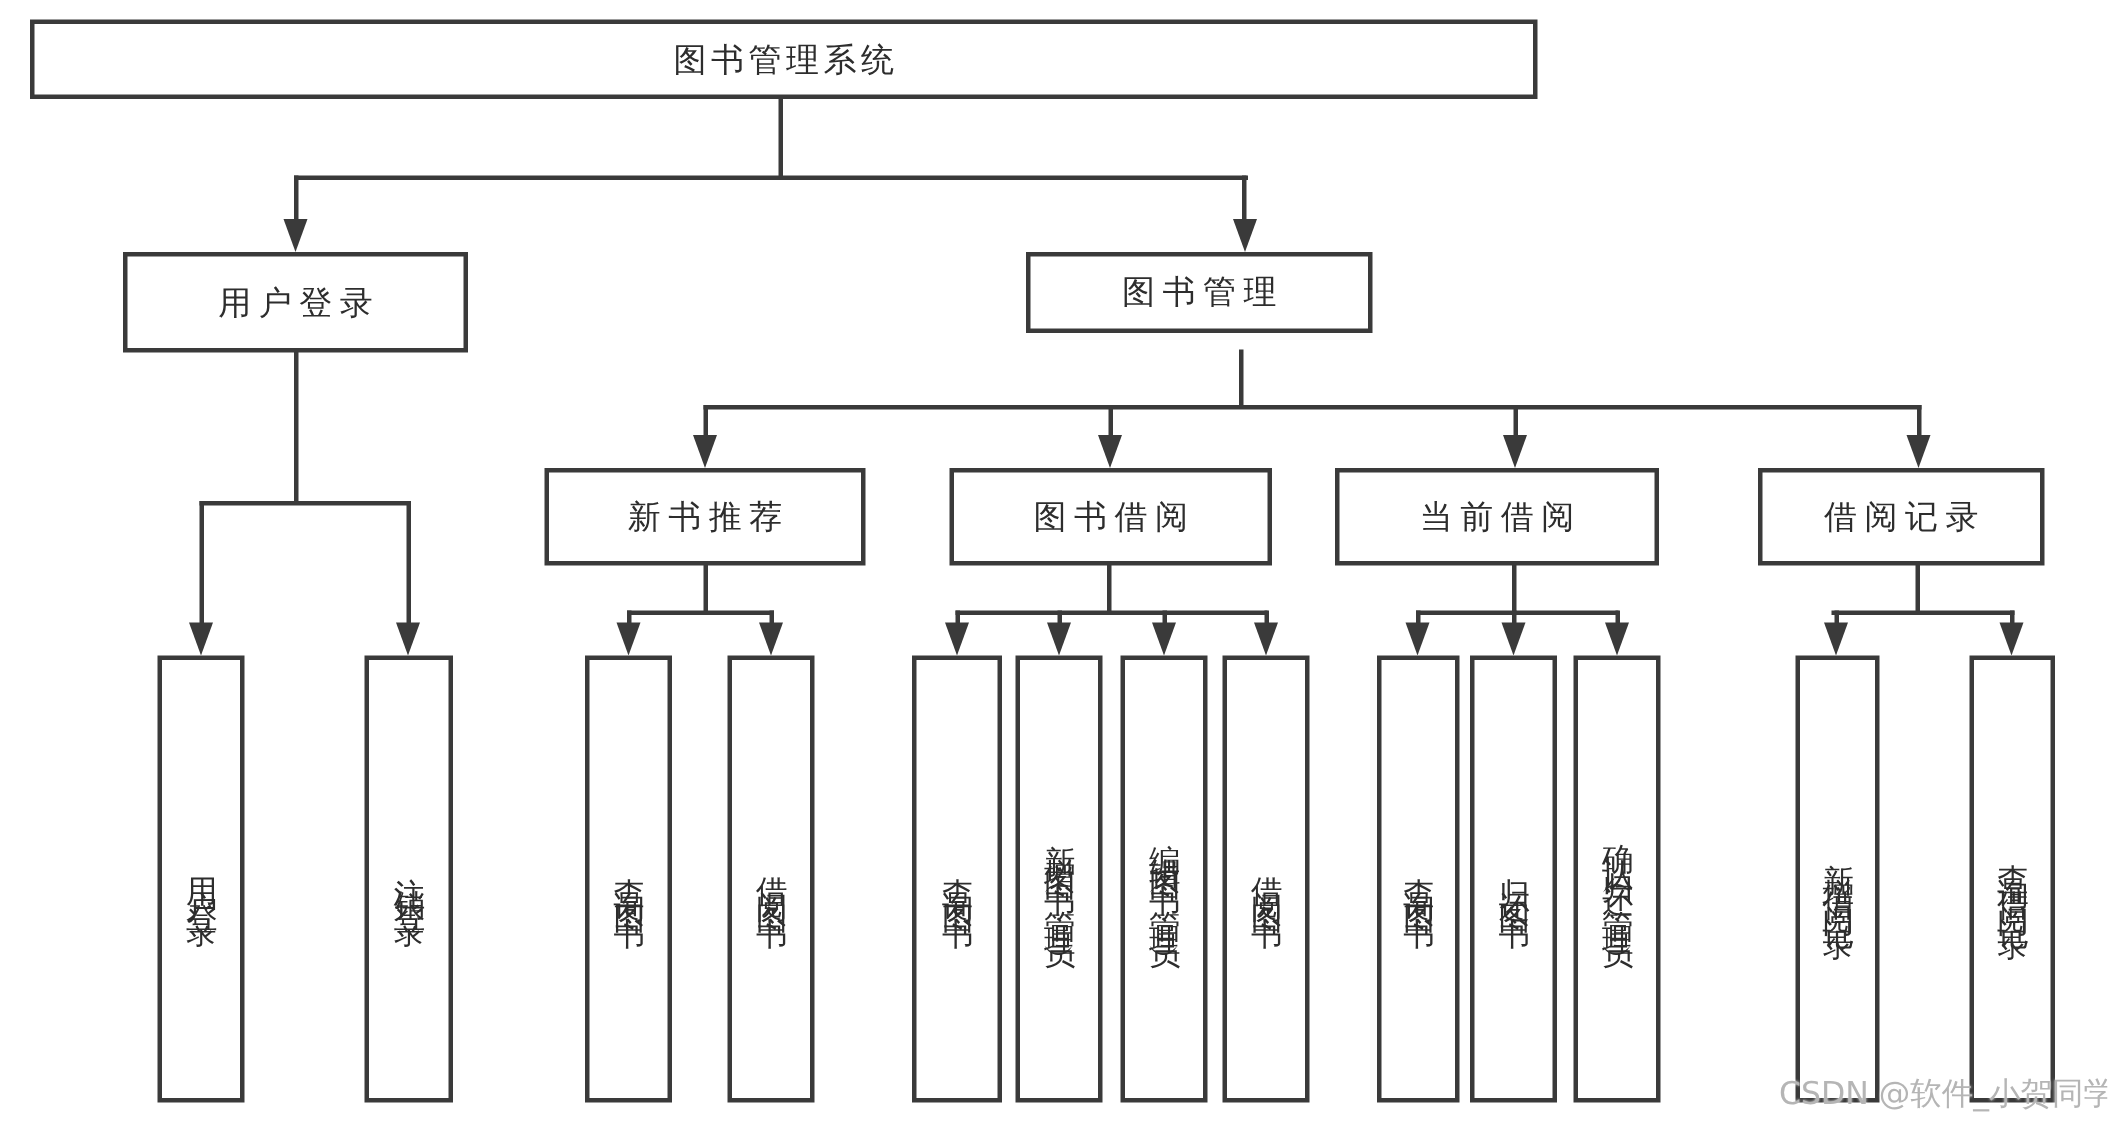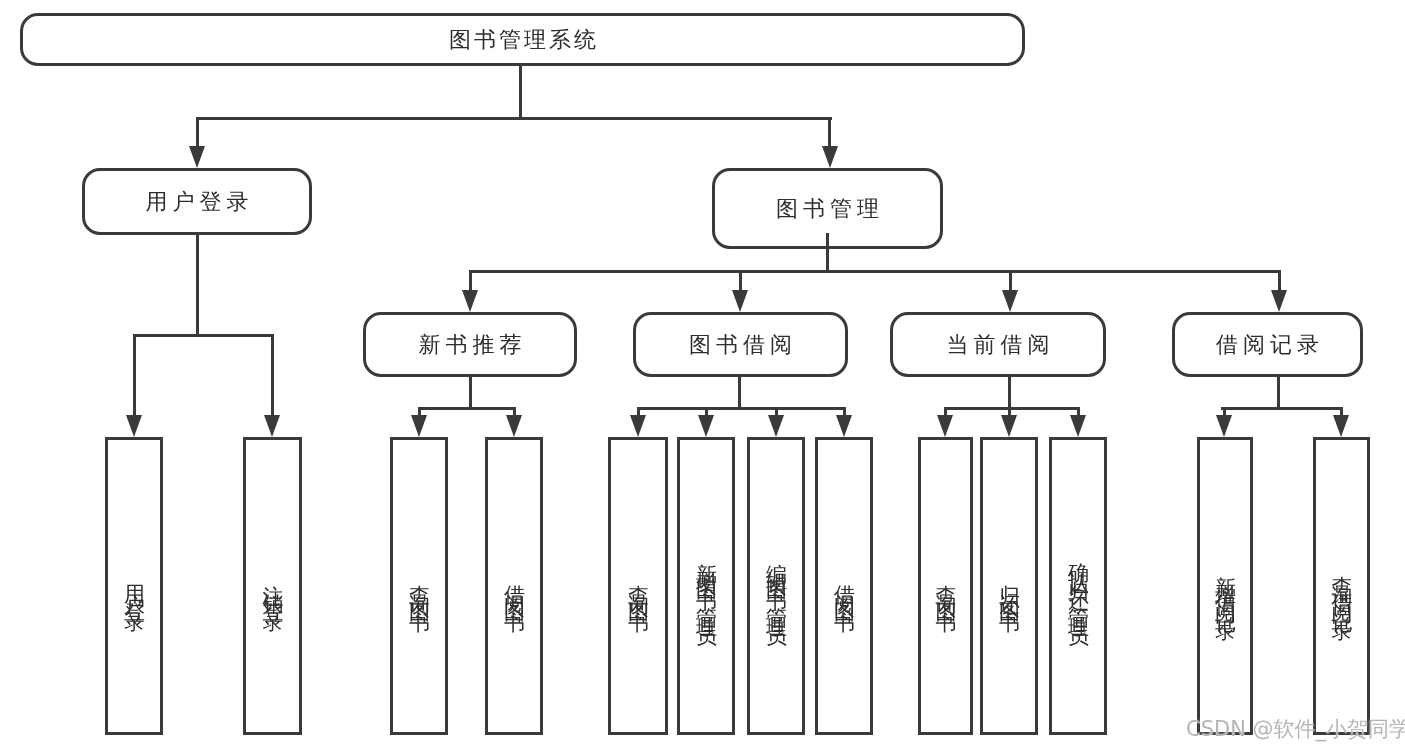--- a/index.html
+++ b/index.html
@@ -5,21 +5,21 @@
   html,body{margin:0;padding:0;background:#ffffff;}
   .canvas{
     position:relative;width:1405px;height:747px;background:var(--bg,#ffffff);
     font-family:"DejaVu Sans","Liberation Sans",sans-serif;overflow:hidden;
   }
   .box{
     position:absolute;box-sizing:border-box;background:#fff;
     border:3px solid var(--line,#3a3a3a);color:var(--text,#2d2d2d);
     display:flex;align-items:center;justify-content:center;
   }
-  .h{font-size:22px;letter-spacing:5px;padding-left:5px;white-space:nowrap;border-radius:18px;}
+  .h{font-size:22px;letter-spacing:5px;padding-left:5px;white-space:nowrap;}
   .root-t{font-size:22px;letter-spacing:3px;padding-left:3px;}
   .v{
     writing-mode:vertical-rl;text-orientation:mixed;
     font-size:21px;letter-spacing:9px;line-height:1;
   }
   .hline{position:absolute;height:3px;background:var(--line,#3a3a3a);}
   .vline{position:absolute;width:3px;background:var(--line,#3a3a3a);}
   .ahead{
     position:absolute;width:0;height:0;
     border-left:8px solid transparent;border-right:8px solid transparent;
@@ -45,21 +45,21 @@
     <div class="hline" style="left:196px;top:117px;width:636px"></div>
     <div class="vline" style="left:196px;top:117px;height:32px"></div>
     <div class="ahead" style="left:189px;top:146px"></div>
     <div class="vline" style="left:828px;top:117px;height:32px"></div>
     <div class="ahead" style="left:822px;top:146px"></div>
   </div>
 
   <div class="box h" style="left:82px;top:168px;width:230px;height:67px">
     <span>用户登录</span>
   </div>
-  <div class="box h" style="left:712px;top:168px;width:231px;height:81px">
+  <div class="box h" style="left:684px;top:168px;width:231px;height:54px">
     <span>图书管理</span>
   </div>
 
   <div>
     <div class="vline" style="left:196px;top:233px;height:103px"></div>
     <div class="hline" style="left:133px;top:334px;width:141px"></div>
     <div class="vline" style="left:133px;top:334px;height:84px"></div>
     <div class="ahead" style="left:126px;top:415px"></div>
     <div class="vline" style="left:271px;top:334px;height:84px"></div>
     <div class="ahead" style="left:264px;top:415px"></div>

